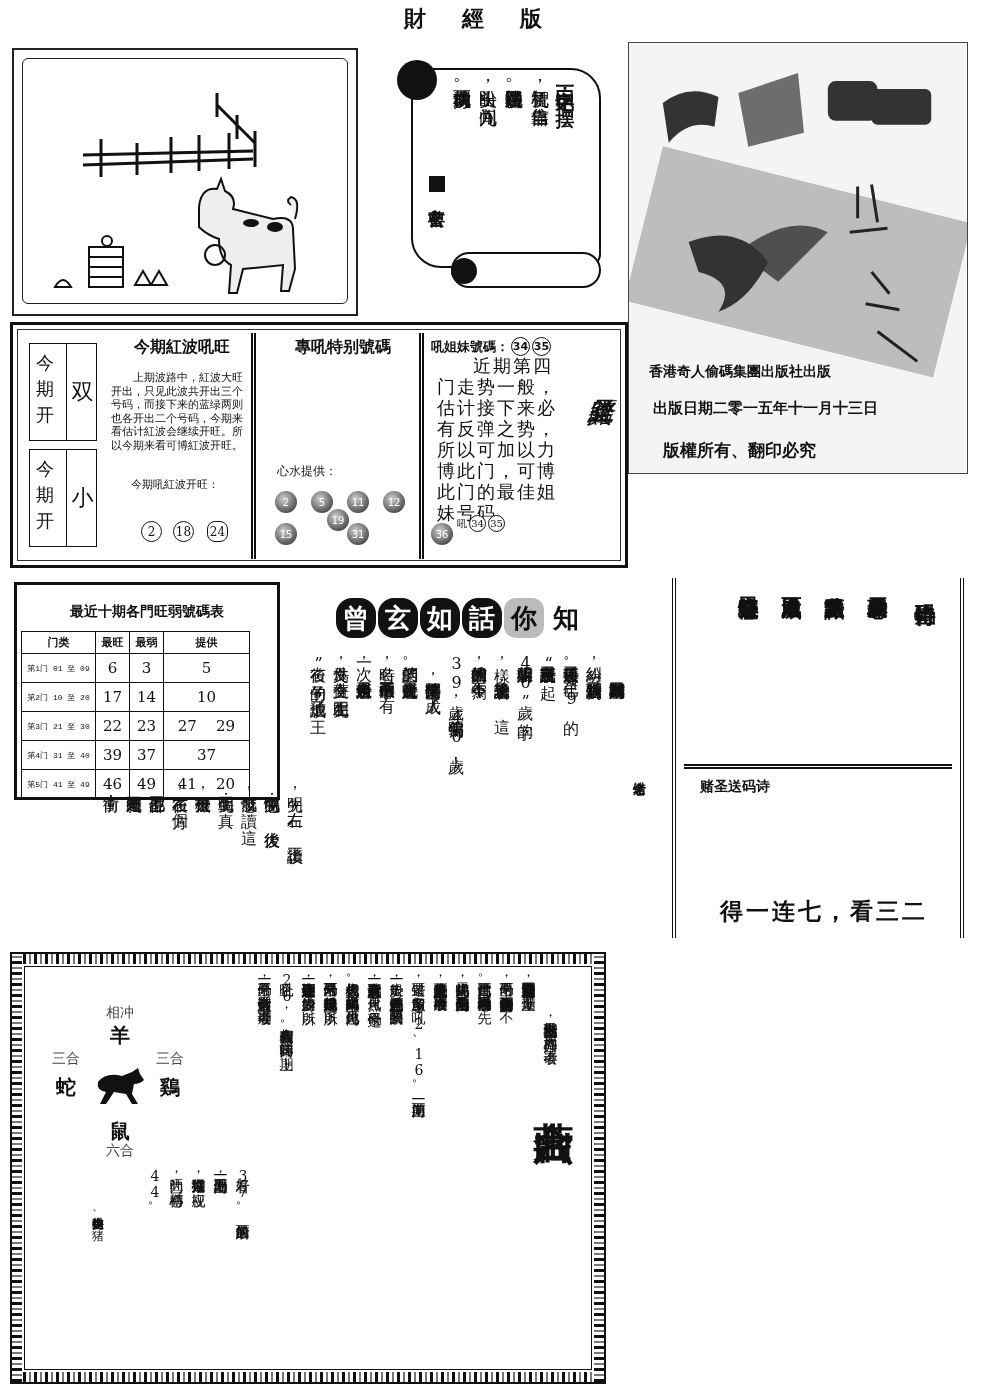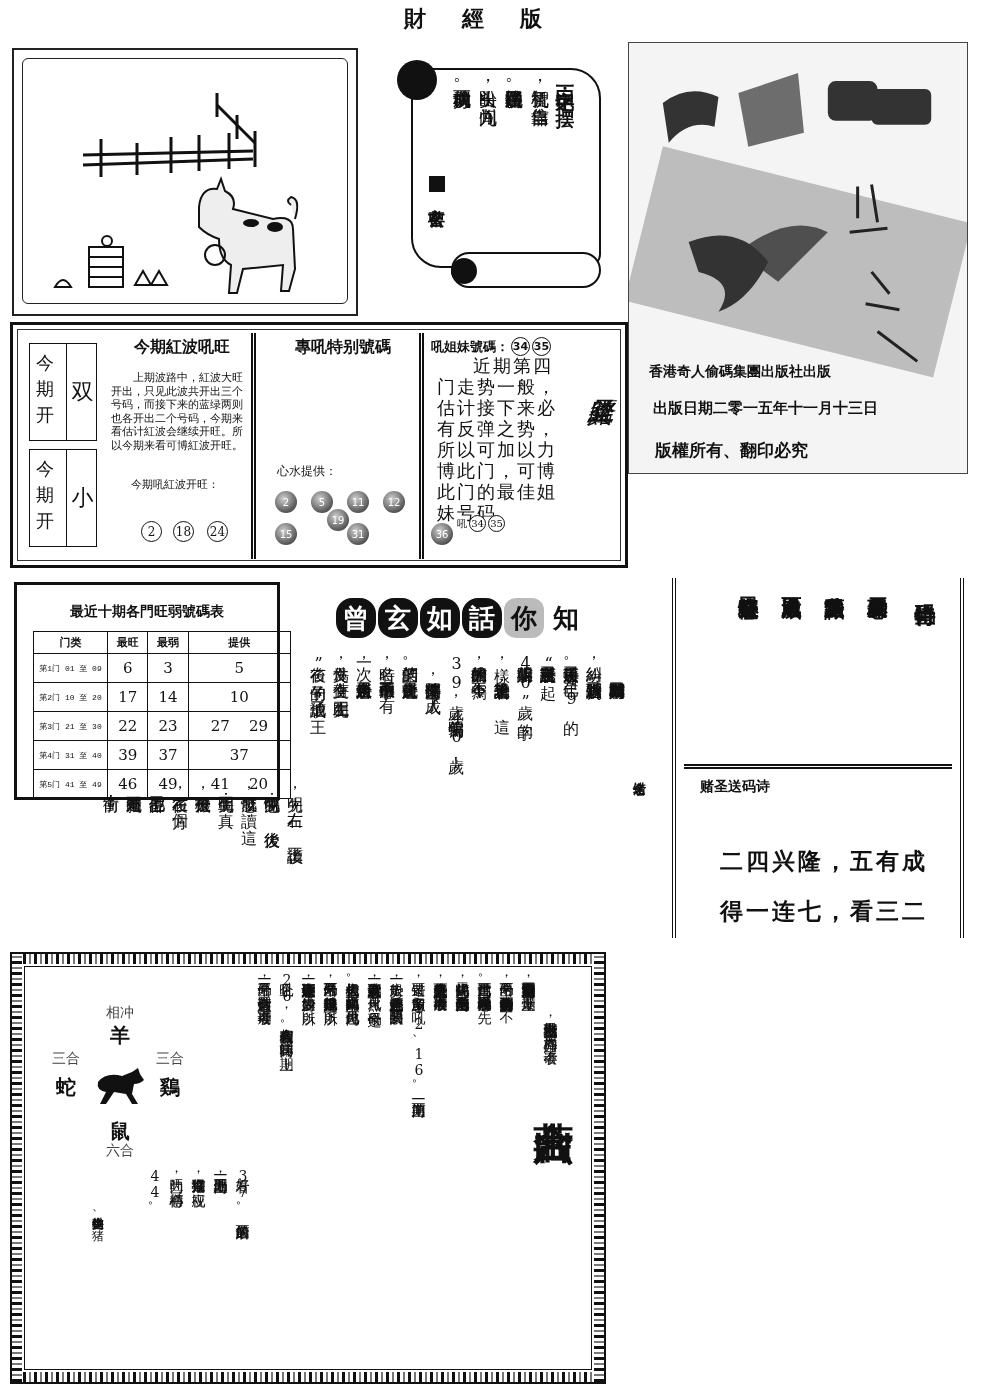--- a/index.html
+++ b/index.html
@@ -25,21 +25,21 @@
   #scroll-title { font-size: 19px; font-weight: bold; font-family: "DejaVu Sans", sans-serif; line-height: 22px; }
   .scroll-col { font-size: 18px; line-height: 22px; }
   #scroll-author { font-size: 17px; font-weight: bold; font-family: "DejaVu Sans", sans-serif; line-height: 20px; }
   #scroll-seal { display: inline-block; width: 16px; height: 16px; background: #111; margin-bottom: 4px; }
 
   
   #poster { left: 628px; top: 42px; width: 340px; height: 432px; border: 1.5px solid #444; overflow: hidden; background: #fafafa; }
   #poster-art { position: absolute; left: 0; top: 0; width: 100%; height: 100%; }
   #poster-pub { position: absolute; left: 20px; top: 320px; font-size: 14px; font-weight: bold; font-family: "DejaVu Sans", sans-serif; }
   #poster-date { position: absolute; left: 24px; top: 356px; font-size: 15px; font-weight: bold; font-family: "DejaVu Sans", sans-serif; }
-  #poster-copy { position: absolute; left: 26px; top: 396px; font-size: 17px; font-weight: bold; font-family: "DejaVu Sans", sans-serif; }
+  #poster-copy { position: absolute; left: 34px; top: 396px; font-size: 17px; font-weight: bold; font-family: "DejaVu Sans", sans-serif; }
 
   
   #mid-band { left: 10px; top: 322px; width: 618px; height: 246px; border: 3px solid #111; }
   #mid-band-inner { position: absolute; left: 4px; top: 4px; right: 4px; bottom: 4px; border: 1px solid #333; }
   .today-box { position: absolute; left: 16px; width: 68px; height: 98px; border: 1.5px solid #111; }
   .today-box .lbl { position: absolute; left: 6px; top: 6px; font-size: 18px; line-height: 26px; width: 20px; font-family: "DejaVu Sans", sans-serif; }
   .today-box .val { position: absolute; left: 36px; top: 0; width: 32px; height: 96px; border-left: 1.5px solid #111; font-size: 22px; display: flex; align-items: center; justify-content: center; }
   #redwave-title { left: 94px; top: 12px; width: 150px; text-align: center; font-size: 16px; font-weight: bold; font-family: "DejaVu Sans", sans-serif; }
   #redwave-body { left: 98px; top: 46px; width: 138px; font-size: 11px; line-height: 13.5px; text-indent: 2em; }
   #redwave-pick-label { left: 118px; top: 152px; font-size: 11px; }
@@ -50,21 +50,21 @@
   #heart-label { left: 264px; top: 138px; font-size: 12px; }
   .ball-s { position: absolute; width: 22px; height: 22px; border-radius: 50%; background: radial-gradient(circle at 40% 35%, #cfcfcf, #555 70%, #222); color: #fff; font-size: 10px; display: flex; align-items: center; justify-content: center; font-family: "DejaVu Sans", sans-serif; }
   #sister-title { left: 418px; top: 12px; font-size: 13px; font-weight: bold; font-family: "DejaVu Sans", sans-serif; display: flex; align-items: center; gap: 2px; }
   #sister-body { left: 424px; top: 31px; width: 132px; font-size: 18px; line-height: 21px; text-indent: 2em; letter-spacing: 2px; font-family: Liberation Serif, serif; }
   #sister-footer { left: 444px; top: 190px; font-size: 10px; display: flex; align-items: center; gap: 2px; }
   #sister-sign { left: 566px; top: 54px; font-size: 26px; font-style: italic; line-height: 44px; font-family: "DejaVu Serif", serif; }
 
   
   #table-box { left: 14px; top: 582px; width: 266px; height: 218px; border: 3px solid #111; }
   #table-title { position: absolute; left: 0; top: 18px; width: 100%; text-align: center; font-size: 14px; font-weight: bold; font-family: "DejaVu Sans", sans-serif; }
-  #gate-table { position: absolute; left: 16px; top: 46px; width: 258px; border-collapse: collapse; }
+  #gate-table { position: absolute; left: 4px; top: 46px; width: 229px; border-collapse: collapse; }
   #gate-table th, #gate-table td { border: 1px solid #111; height: 29px; text-align: center; }
   #gate-table th { font-size: 11px; font-family: "DejaVu Sans", sans-serif; height: 22px; }
   #gate-table td { font-size: 15px; }
   #gate-table td.gate { font-size: 8px; width: 74px; font-family: Liberation Mono, monospace; }
 
   
   #story-title { left: 336px; top: 598px; display: flex; gap: 2px; }
   .st-ch { width: 40px; height: 40px; font-size: 26px; font-weight: bold; font-family: "DejaVu Sans", sans-serif; display: flex; align-items: center; justify-content: center; }
   .st-ch.blk { background: #111; color: #fff; border-radius: 40%; }
   .st-ch.gry { background: #bbb; color: #111; border-radius: 30%; }
@@ -190,21 +190,21 @@
   <div class="today-box" style="top:124px;">
     <div class="lbl">今期开</div>
     <div class="val">小</div>
   </div>
 
   <div id="redwave-title" class="abs">今期紅波吼旺</div>
   <div id="redwave-body" class="abs">上期波路中，紅波大旺开出，只见此波共开出三个号码，而接下来的蓝绿两则也各开出二个号码，今期来看估计紅波会继续开旺。所以今期来看可博紅波开旺。</div>
   <div id="redwave-pick-label" class="abs">今期吼紅波开旺：</div>
   <div class="ball-o" style="left:128px;top:196px;">2</div>
   <div class="ball-o" style="left:160px;top:196px;">18</div>
-  <div class="ball-o" style="left:194px;top:196px;">24</div>
+  <div class="ball-o" style="left:194px;top:196px;border-radius:8px;">24</div>
 
   <div class="vline" style="left:238px;top:8px;height:226px;"></div>
 
   <div id="special-title" class="abs">專吼特别號碼</div>
   <div id="heart-label" class="abs">心水提供：</div>
   <div class="ball-s" style="left:262px;top:166px;">2</div>
   <div class="ball-s" style="left:298px;top:166px;">5</div>
   <div class="ball-s" style="left:334px;top:166px;">11</div>
   <div class="ball-s" style="left:370px;top:166px;">12</div>
   <div class="ball-s" style="left:262px;top:198px;">15</div>
@@ -312,21 +312,20 @@
 <div id="zodiac-box" class="abs">
   <div id="zodiac-title" class="vt">生肖特码诗</div>
   <div id="zodiac-poem">
     <div class="zp-col vt">牙長尖瑞心膽大</div>
     <div class="zp-col vt">舊路識途居功人</div>
     <div class="zp-col vt">八面威風逢丑過</div>
     <div class="zp-col vt">口快心直身寵榮</div>
   </div>
   <div id="zodiac-sep"></div>
   <div id="gift-title">赌圣送码诗</div>
-  <div id="gift-line1">二四兴隆，五有成</div>
   <div id="gift-line2">得一连七，看三二</div>
 </div>
 
 <div id="bottom-box" class="abs">
   <div class="orn" style="left:0;top:0;width:592px;height:10px;"></div>
   <div class="orn" style="left:0;bottom:0;width:592px;height:10px;"></div>
   <div class="orn-v" style="left:0;top:0;width:10px;height:428px;"></div>
   <div class="orn-v" style="right:0;top:0;width:10px;height:428px;"></div>
   <div id="bottom-inner"></div>
 </div>

